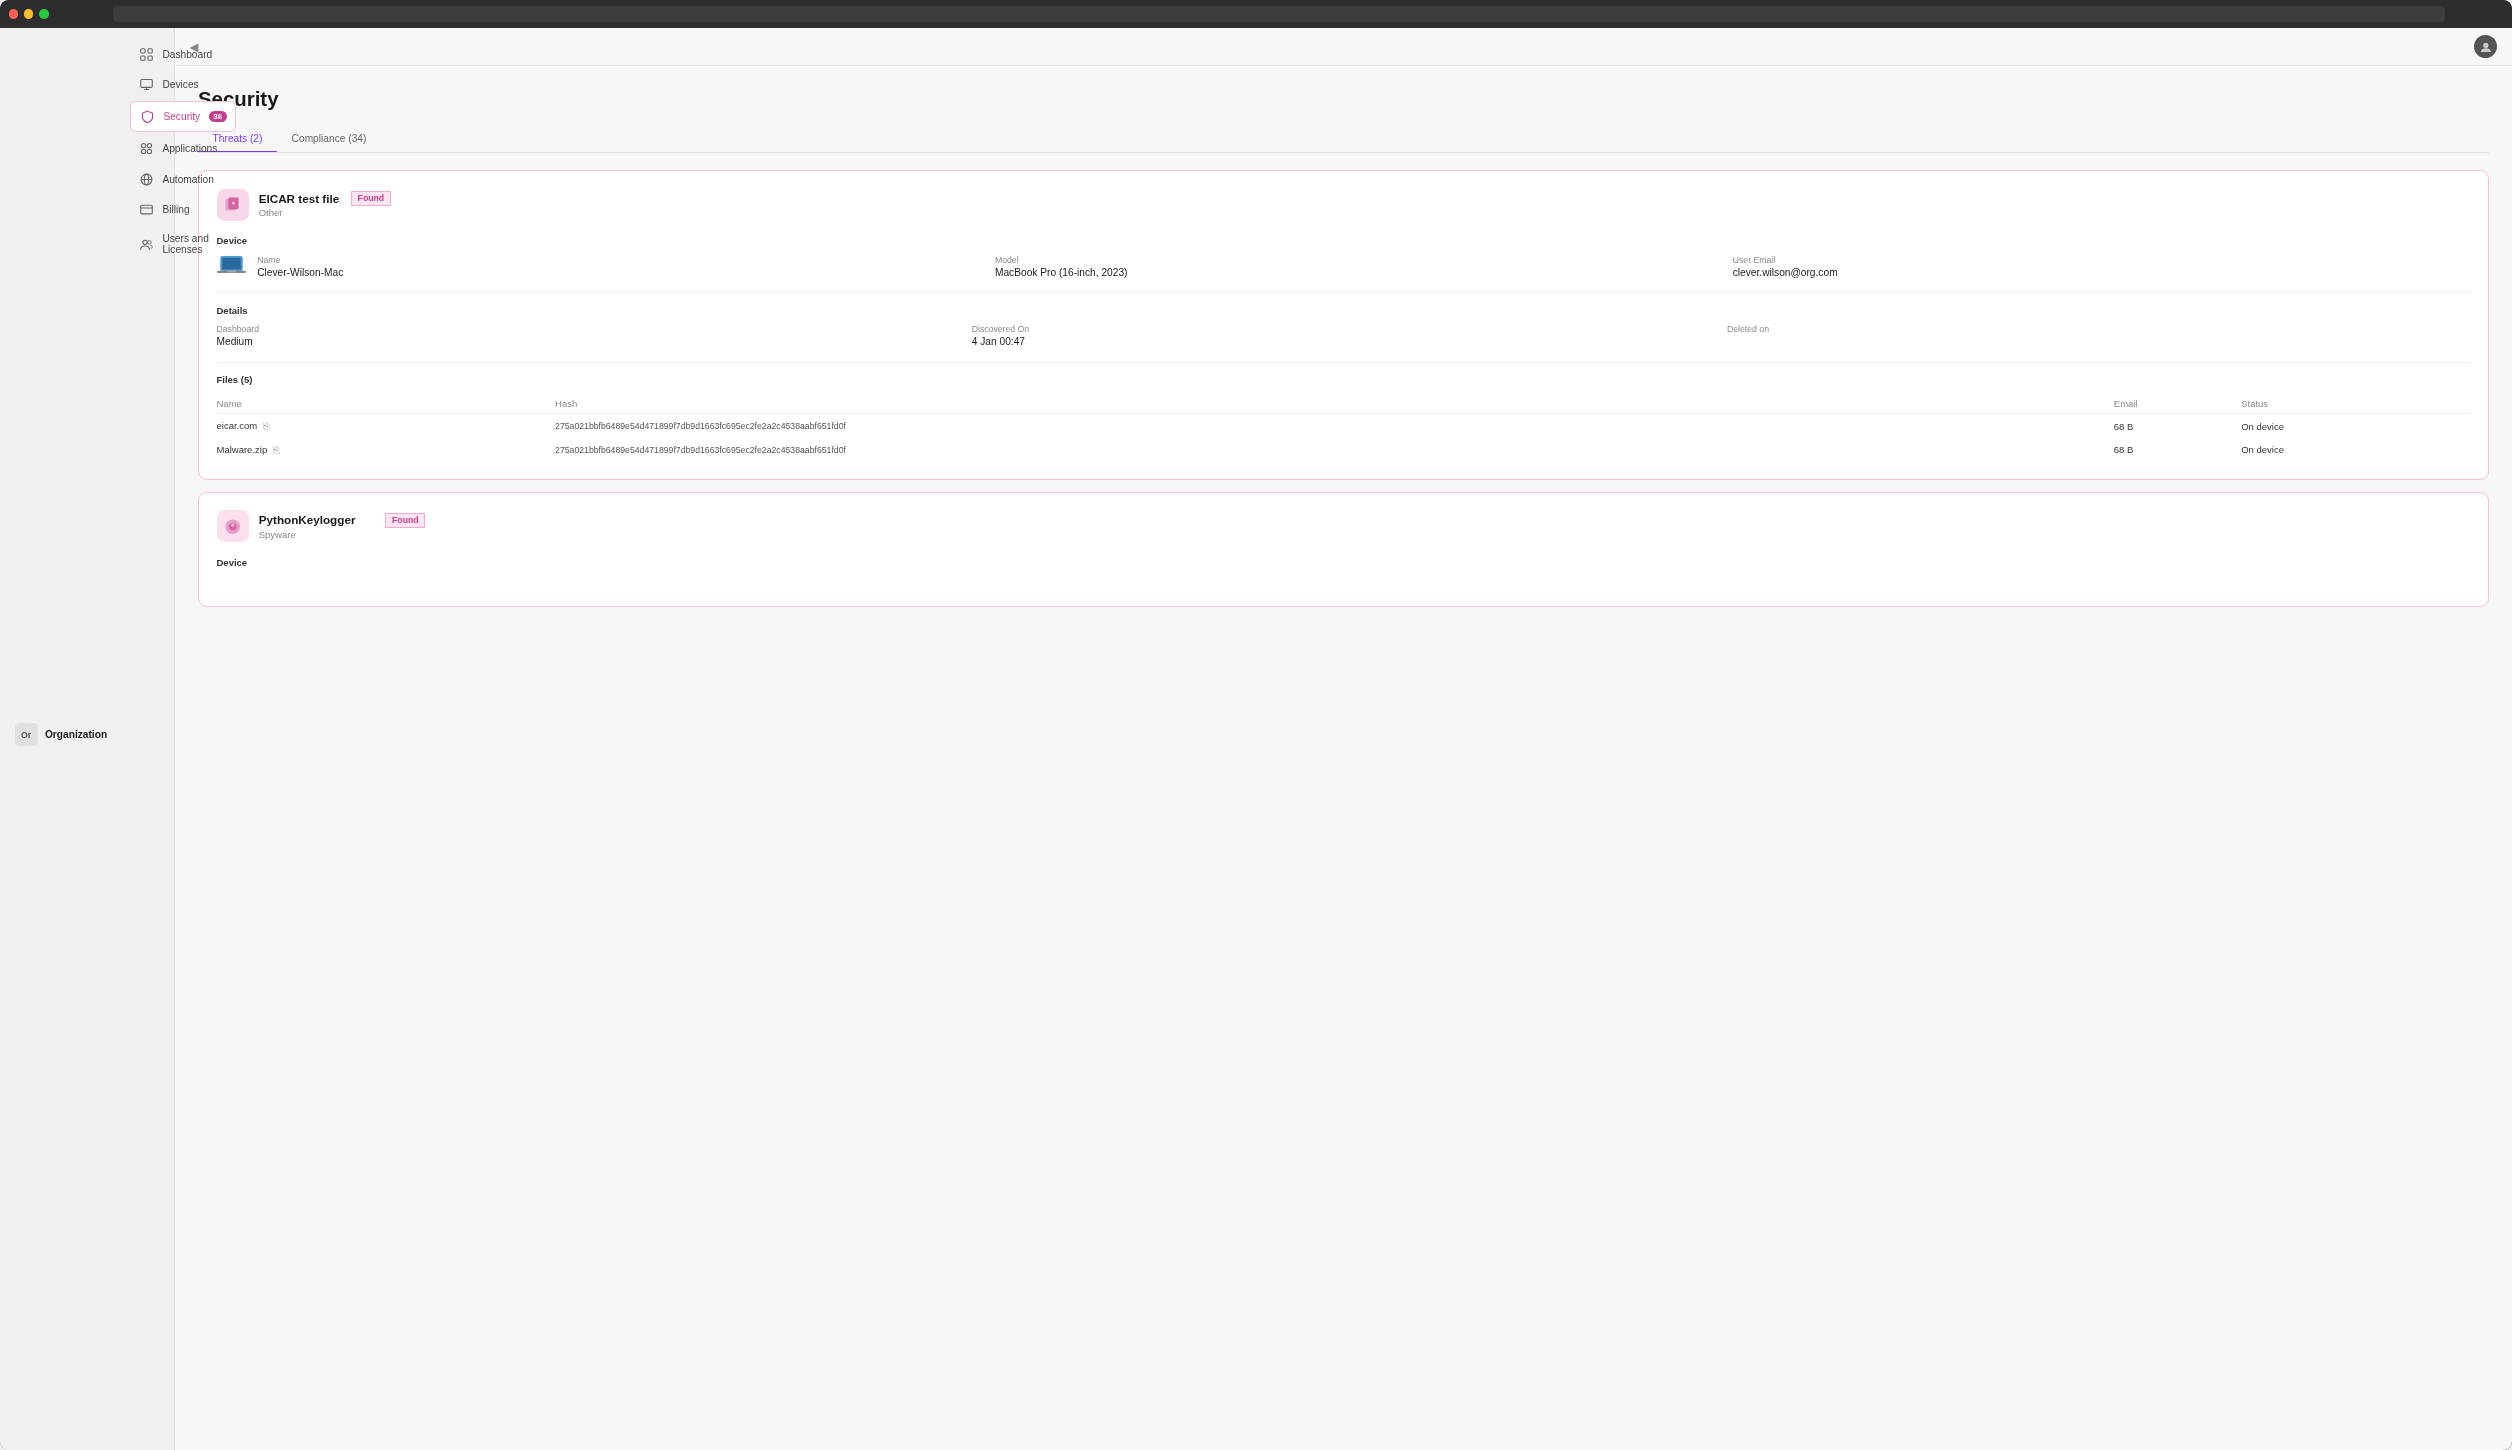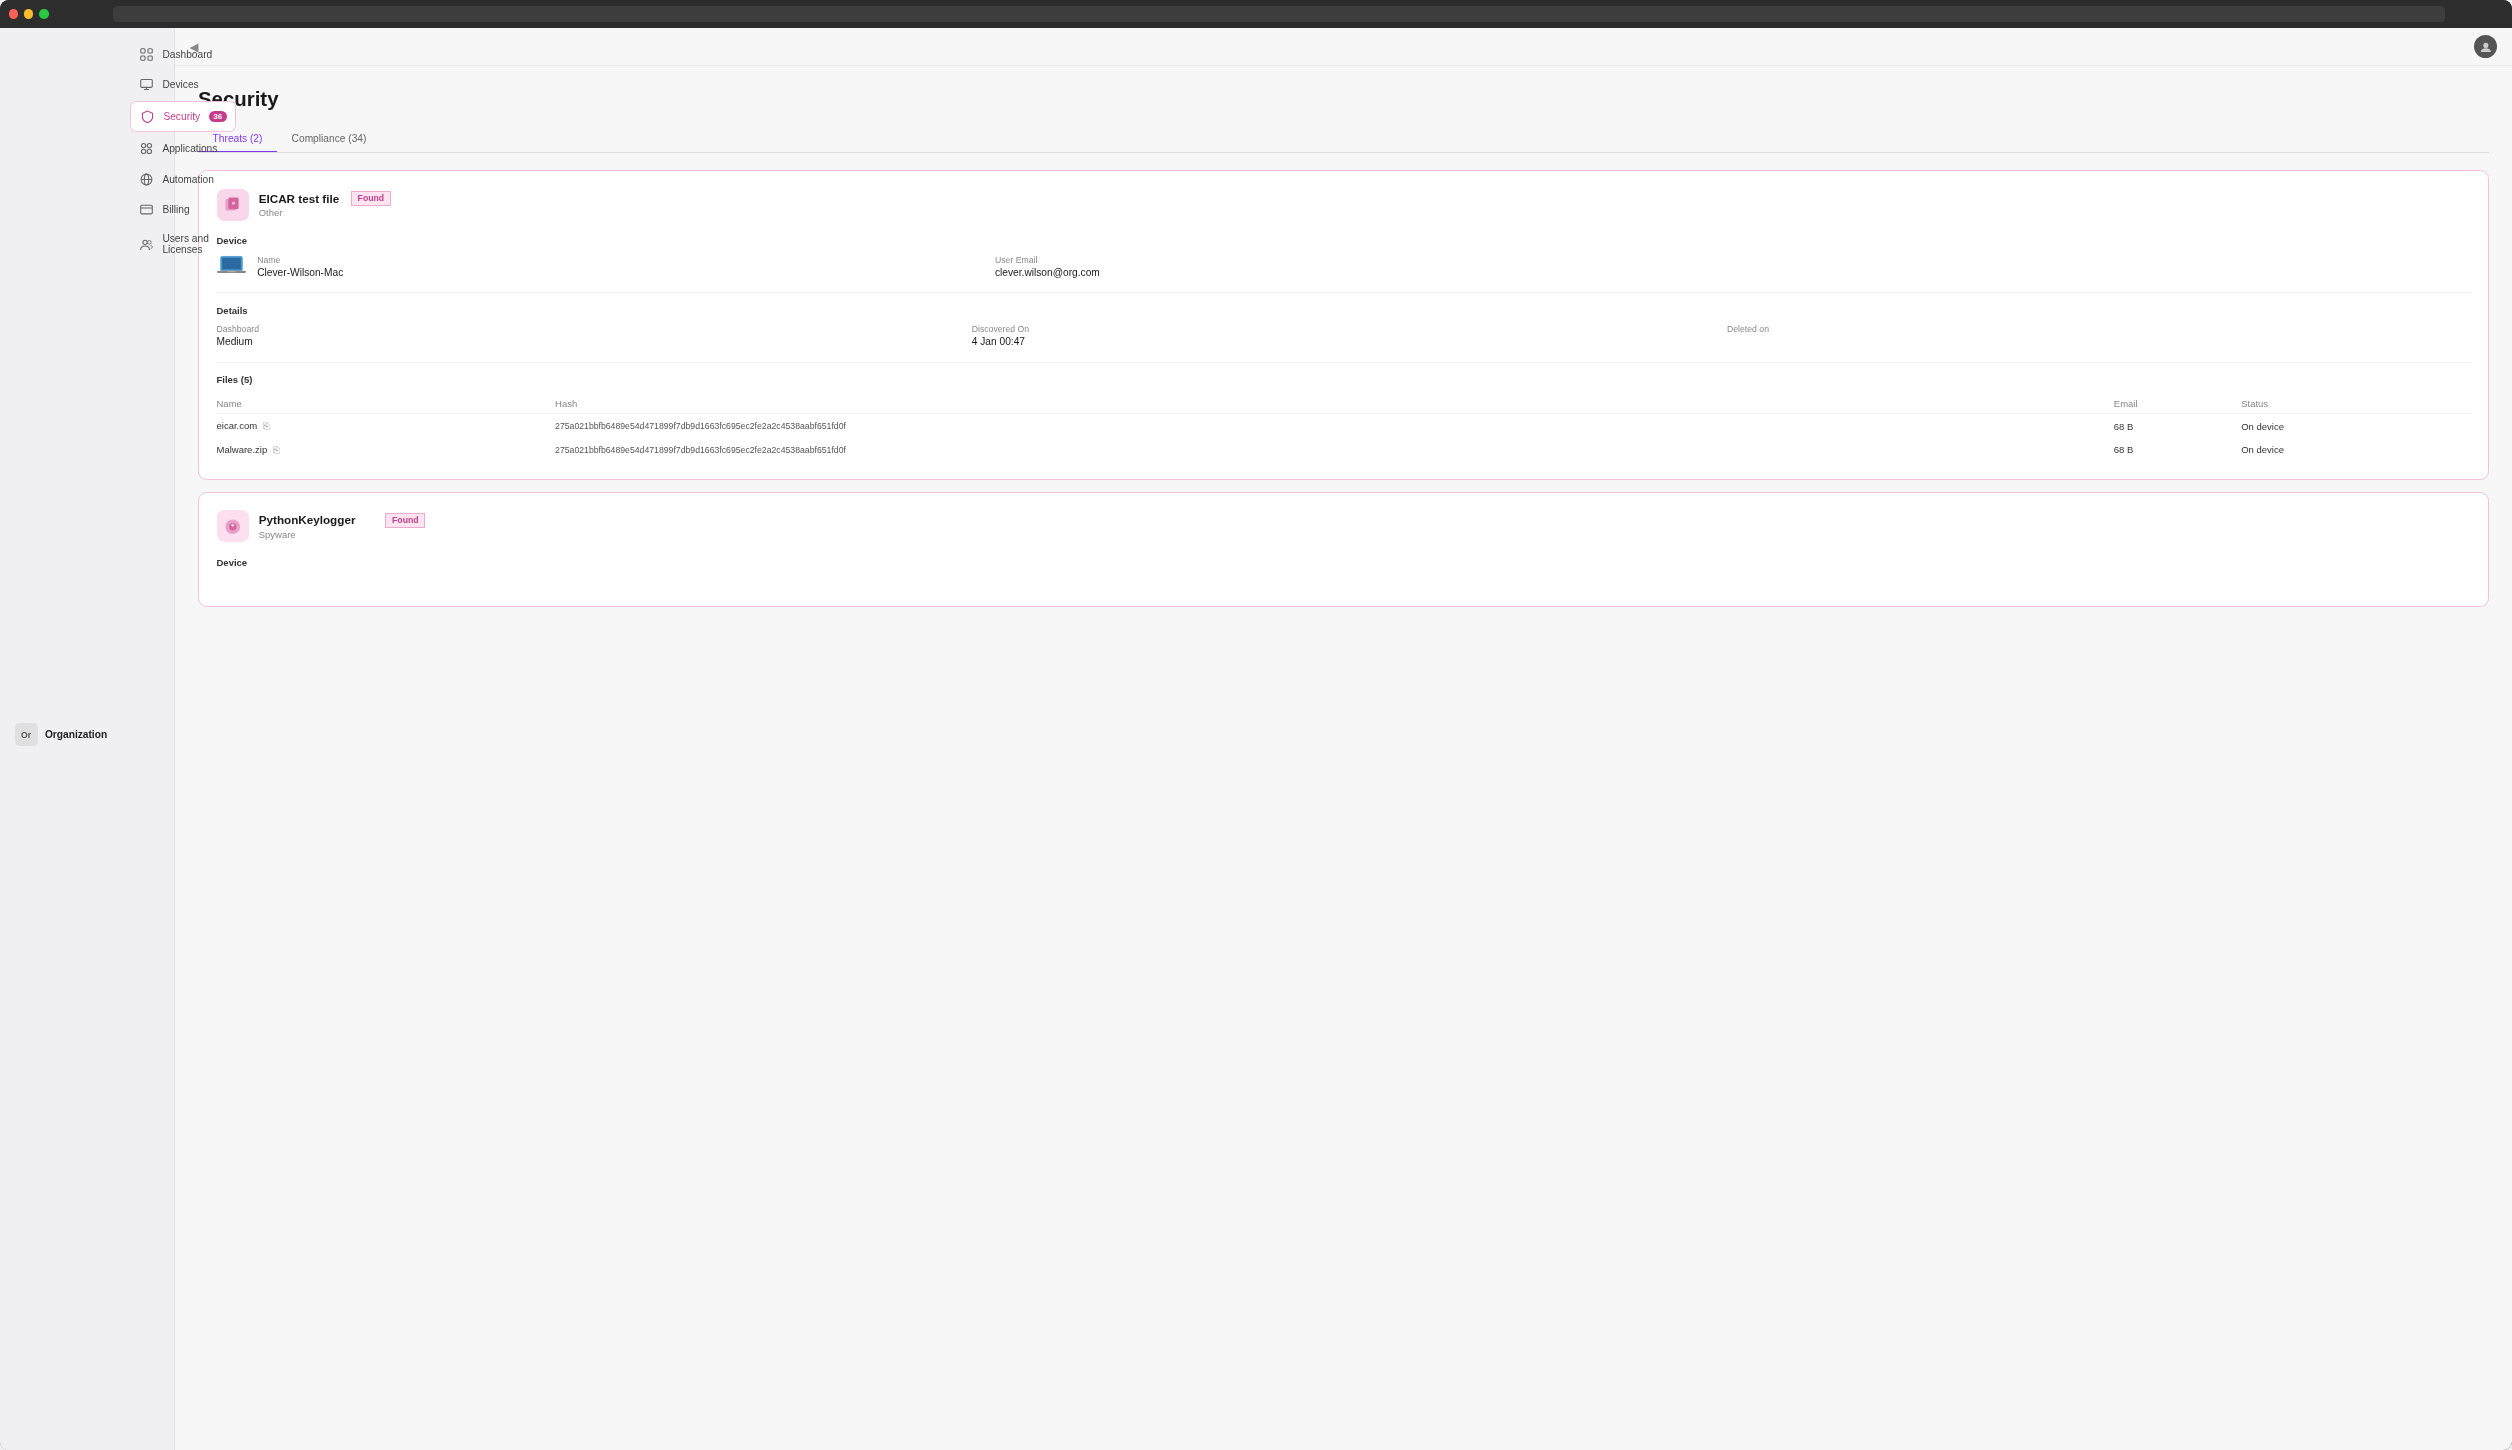--- a/index.html
+++ b/index.html
@@ -471,20 +471,24 @@
                 <rect x="5" y="2" width="30" height="20" rx="2" fill="#4a9dd4" stroke="#3a8ac4" stroke-width="1"></rect>
                 <rect x="7" y="4" width="26" height="16" fill="#2a6aa0"></rect>
                 <rect x="0" y="22" width="40" height="3" rx="1.5" fill="#888"></rect>
                 <rect x="14" y="22" width="12" height="2" rx="1" fill="#aaa"></rect>
               </svg>
             </div>
             <div class="device-grid">
               <div class="info-group">
                 <label>Name</label>
                 <div class="value">Clever-Wilson-Mac</div>
+              </div>
+              <div class="info-group">
+                <label>Model</label>
+                <div class="value">MacBook Pro (16-inch, 2023)</div>
               </div>
               <div class="info-group">
                 <label>User Email</label>
                 <div class="value">clever.wilson@org.com</div>
               </div>
             </div>
           </div>
 
           <div class="divider"></div>
 

